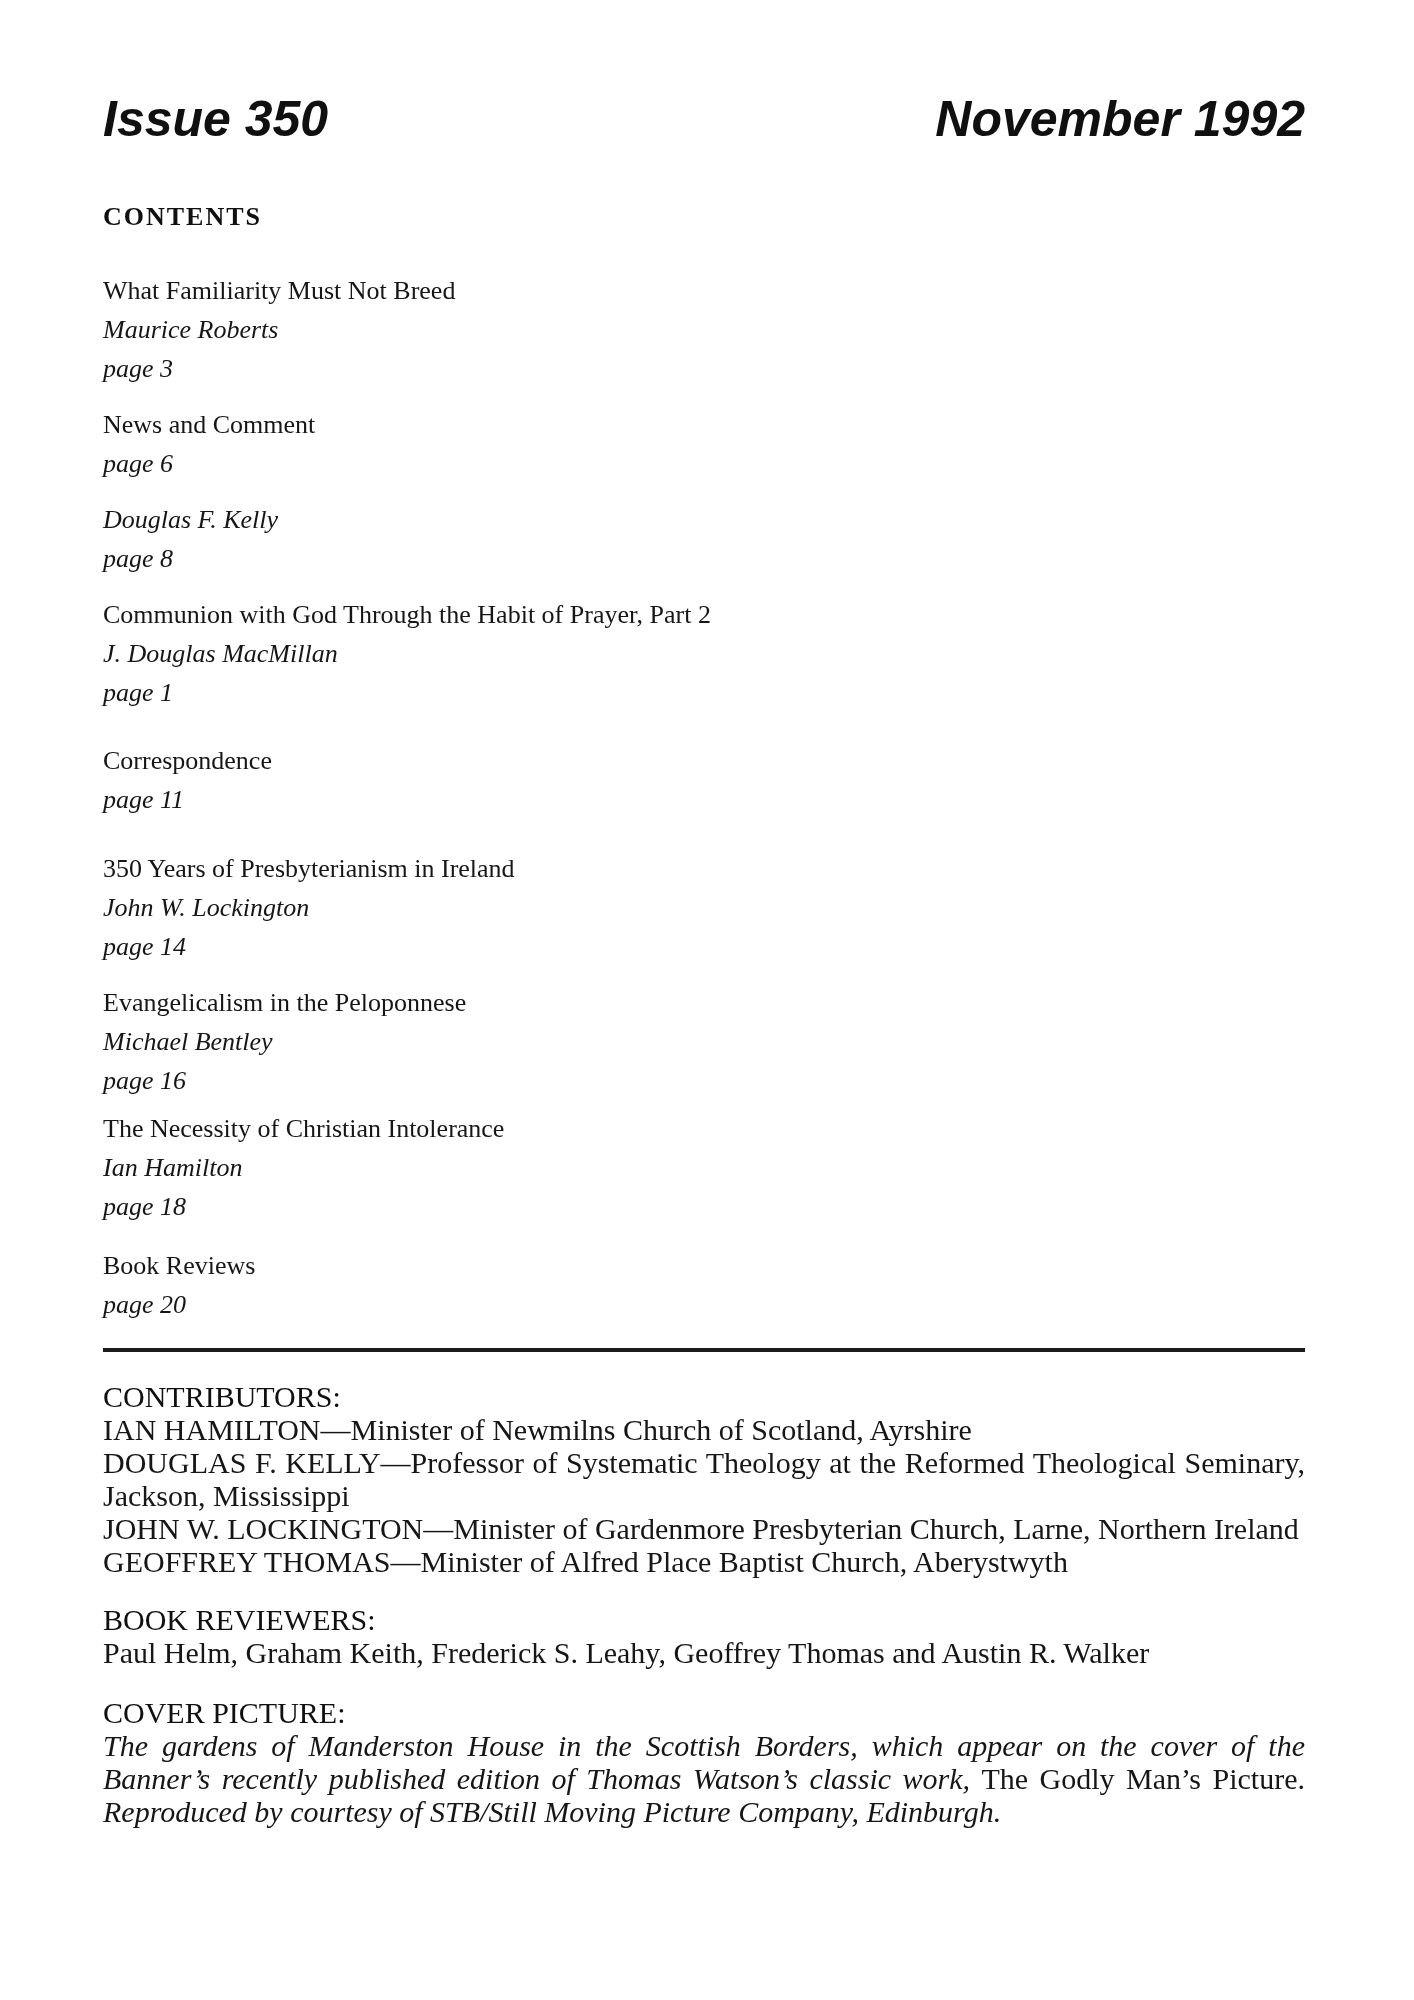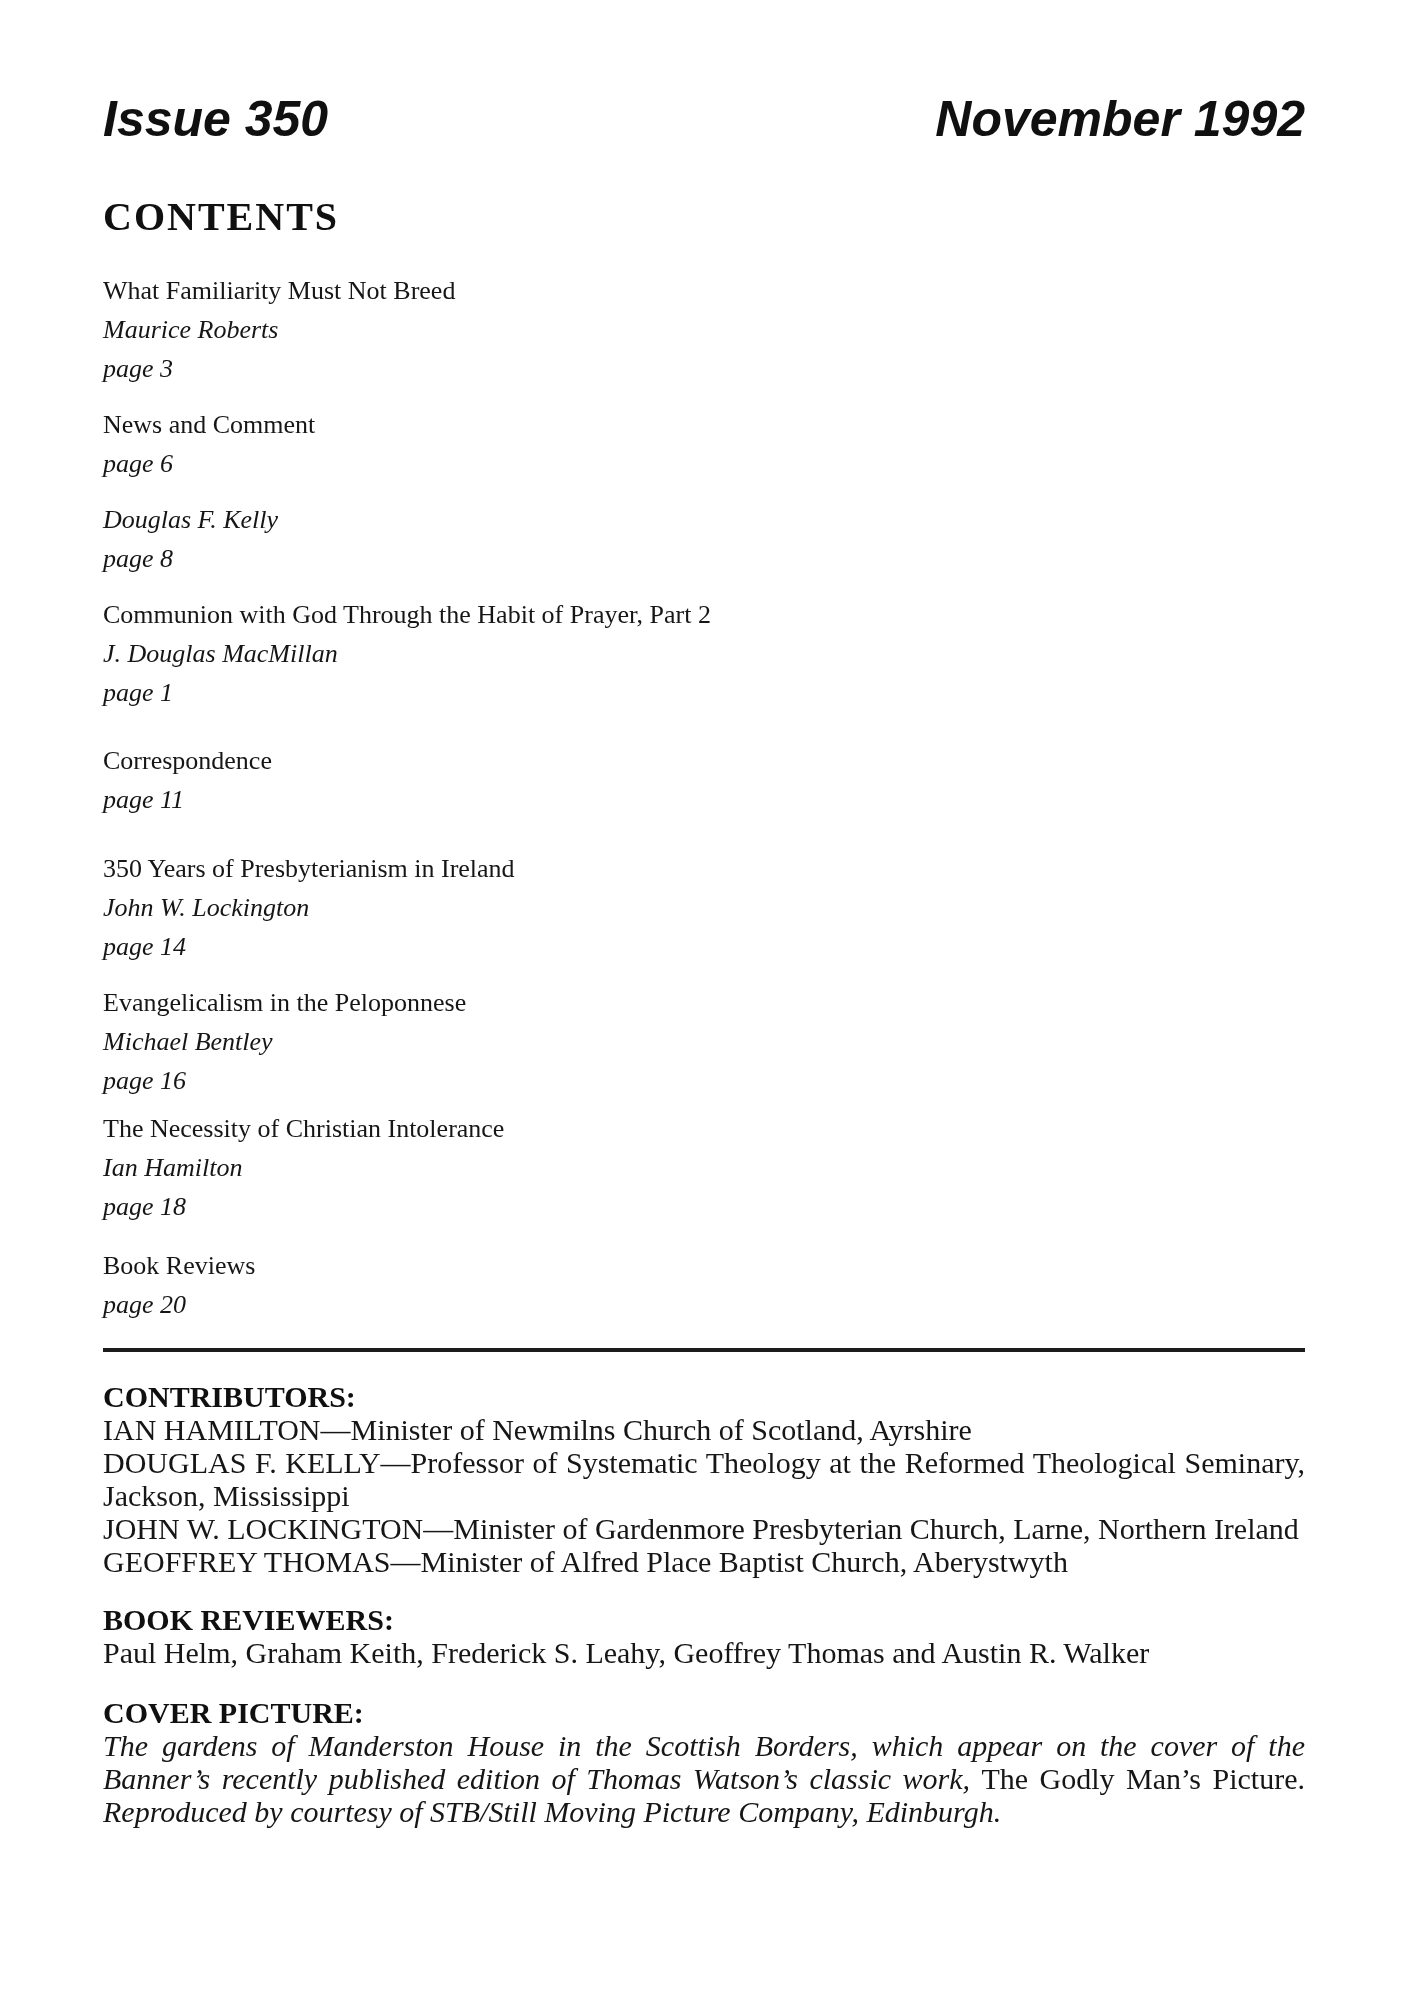--- a/index.html
+++ b/index.html
@@ -28,21 +28,21 @@
     font-family: "Liberation Sans", sans-serif;
     font-weight: bold;
     font-style: italic;
     font-size: 50px;
     line-height: 50px;
     color: #101010;
   }
   
   .contents-heading {
     margin: 53px 0 0 0;
-    font-size: 40px;
+    font-size: 26px;
     line-height: 40px;
     font-weight: bold;
     letter-spacing: 2px;
     color: #101010;
   }
   
   .contents-list {
     margin-top: 34px;
   }
   .entry {
@@ -68,21 +68,21 @@
   }
   
   .section {
     font-size: 30px;
     line-height: 33px;
   }
   .section-heading {
     margin: 0;
     font-size: 30px;
     line-height: 33px;
-    font-weight: bold;
+    font-weight: normal;
     color: #101010;
   }
   .section p { margin: 0; }
   .justify { text-align: justify; }
   .contributors-section   { margin-top: 28px; }
   .book-reviewers-section { margin-top: 25px; }
   .cover-picture-section  { margin-top: 27px; }
   .cover-text { font-style: italic; }
   .cover-text .roman { font-style: normal; }
 </style>

